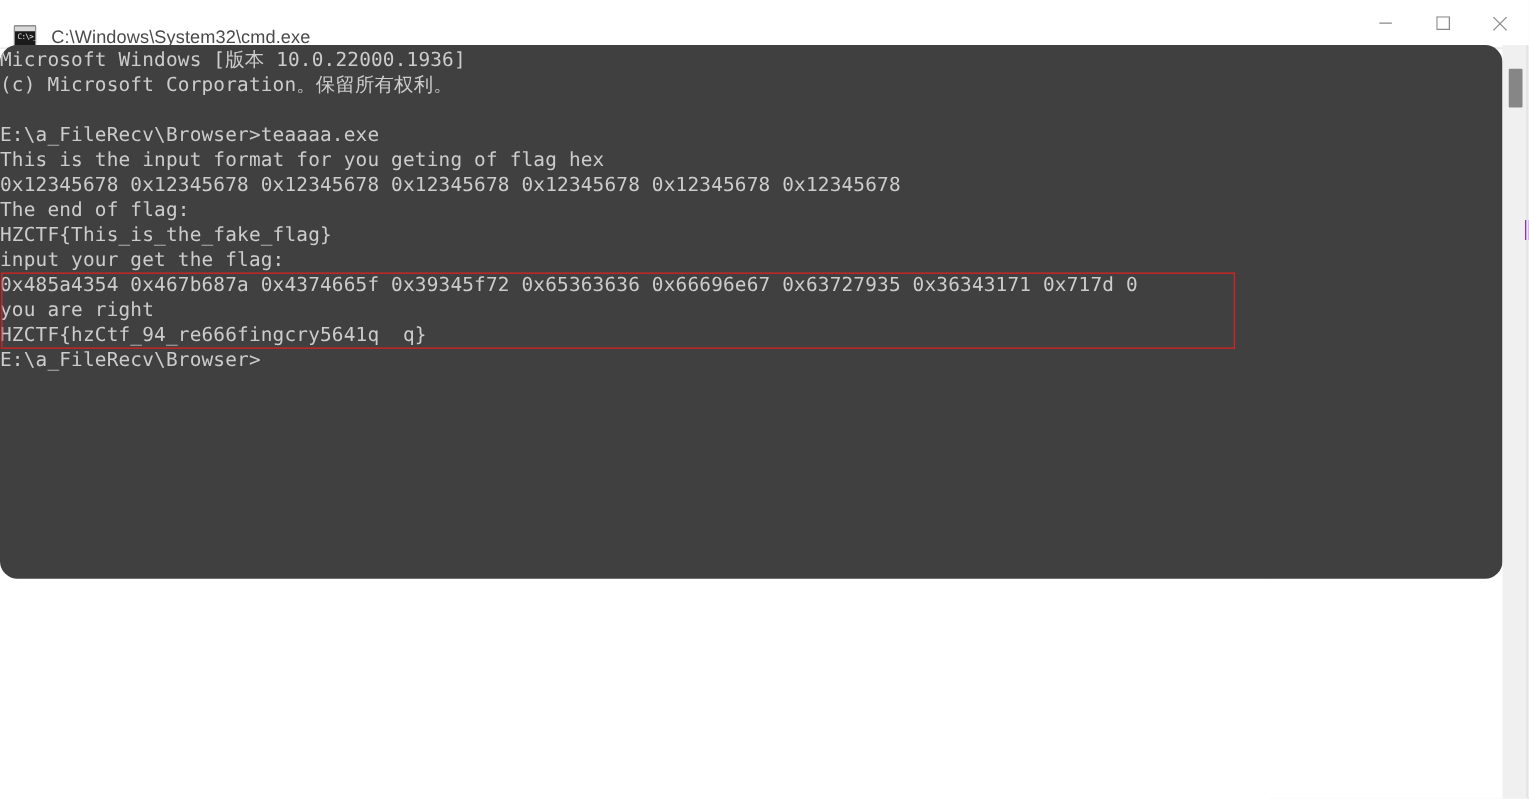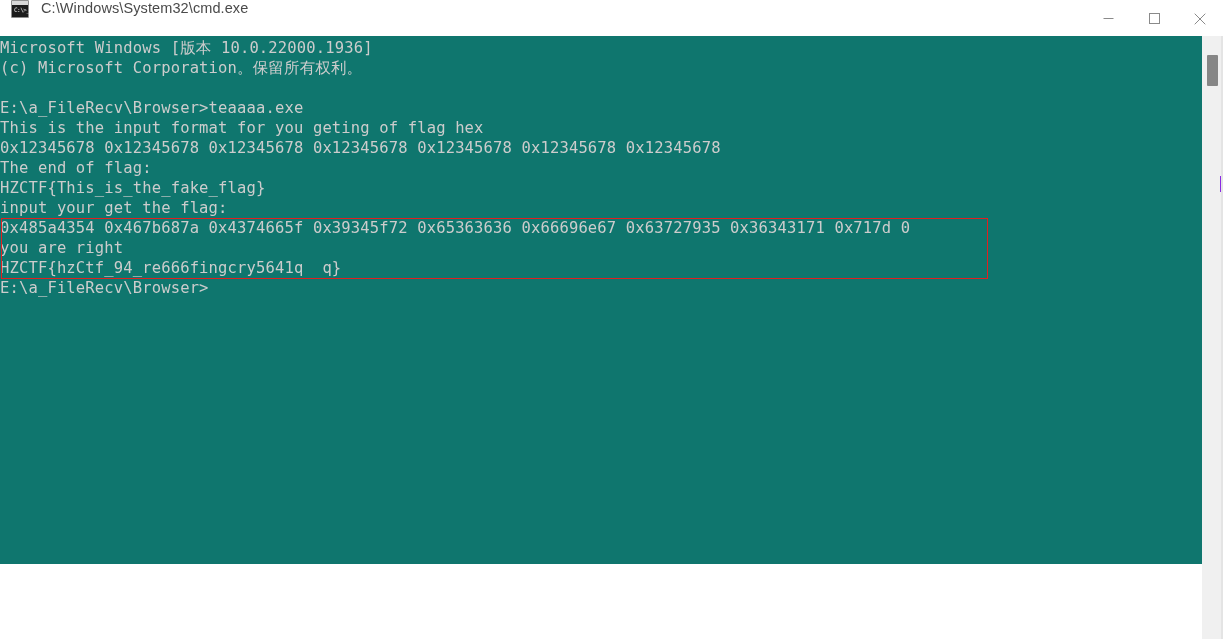--- a/index.html
+++ b/index.html
@@ -24,21 +24,21 @@
 
   
   #titlebar {
     position: absolute;
     left: 0; top: 0;
     width: 1223px;
     height: 38px;
     background: #ffffff;
     border-bottom: 1px solid #e6e6e6;
     display: flex;
-    align-items: flex-start;
+    align-items: flex-end;
   }
 
   #app-icon {
     width: 18px;
     height: 18px;
     margin-left: 11px;
     margin-right: 12px;
     flex: 0 0 auto;
     position: relative;
     background: #1b1b1b;
@@ -92,23 +92,24 @@
     cursor: default;
   }
   .win-btn svg { display: block; }
 
   
   #console {
     position: absolute;
     left: 0;
     top: 36px;
     width: 1202px;
-    height: 528px;
-    background: #0f766e;
+    height: 427px;
+    background: #404040;
     overflow: hidden;
+    border-radius: 14px;
   }
 
   #console-text {
     position: absolute;
     left: 0px;
     top: 2px;
     font-family: "DejaVu Sans Mono", "Liberation Mono", monospace;
     font-size: 15.5px;
     line-height: 20px;
     color: #cccccc;

